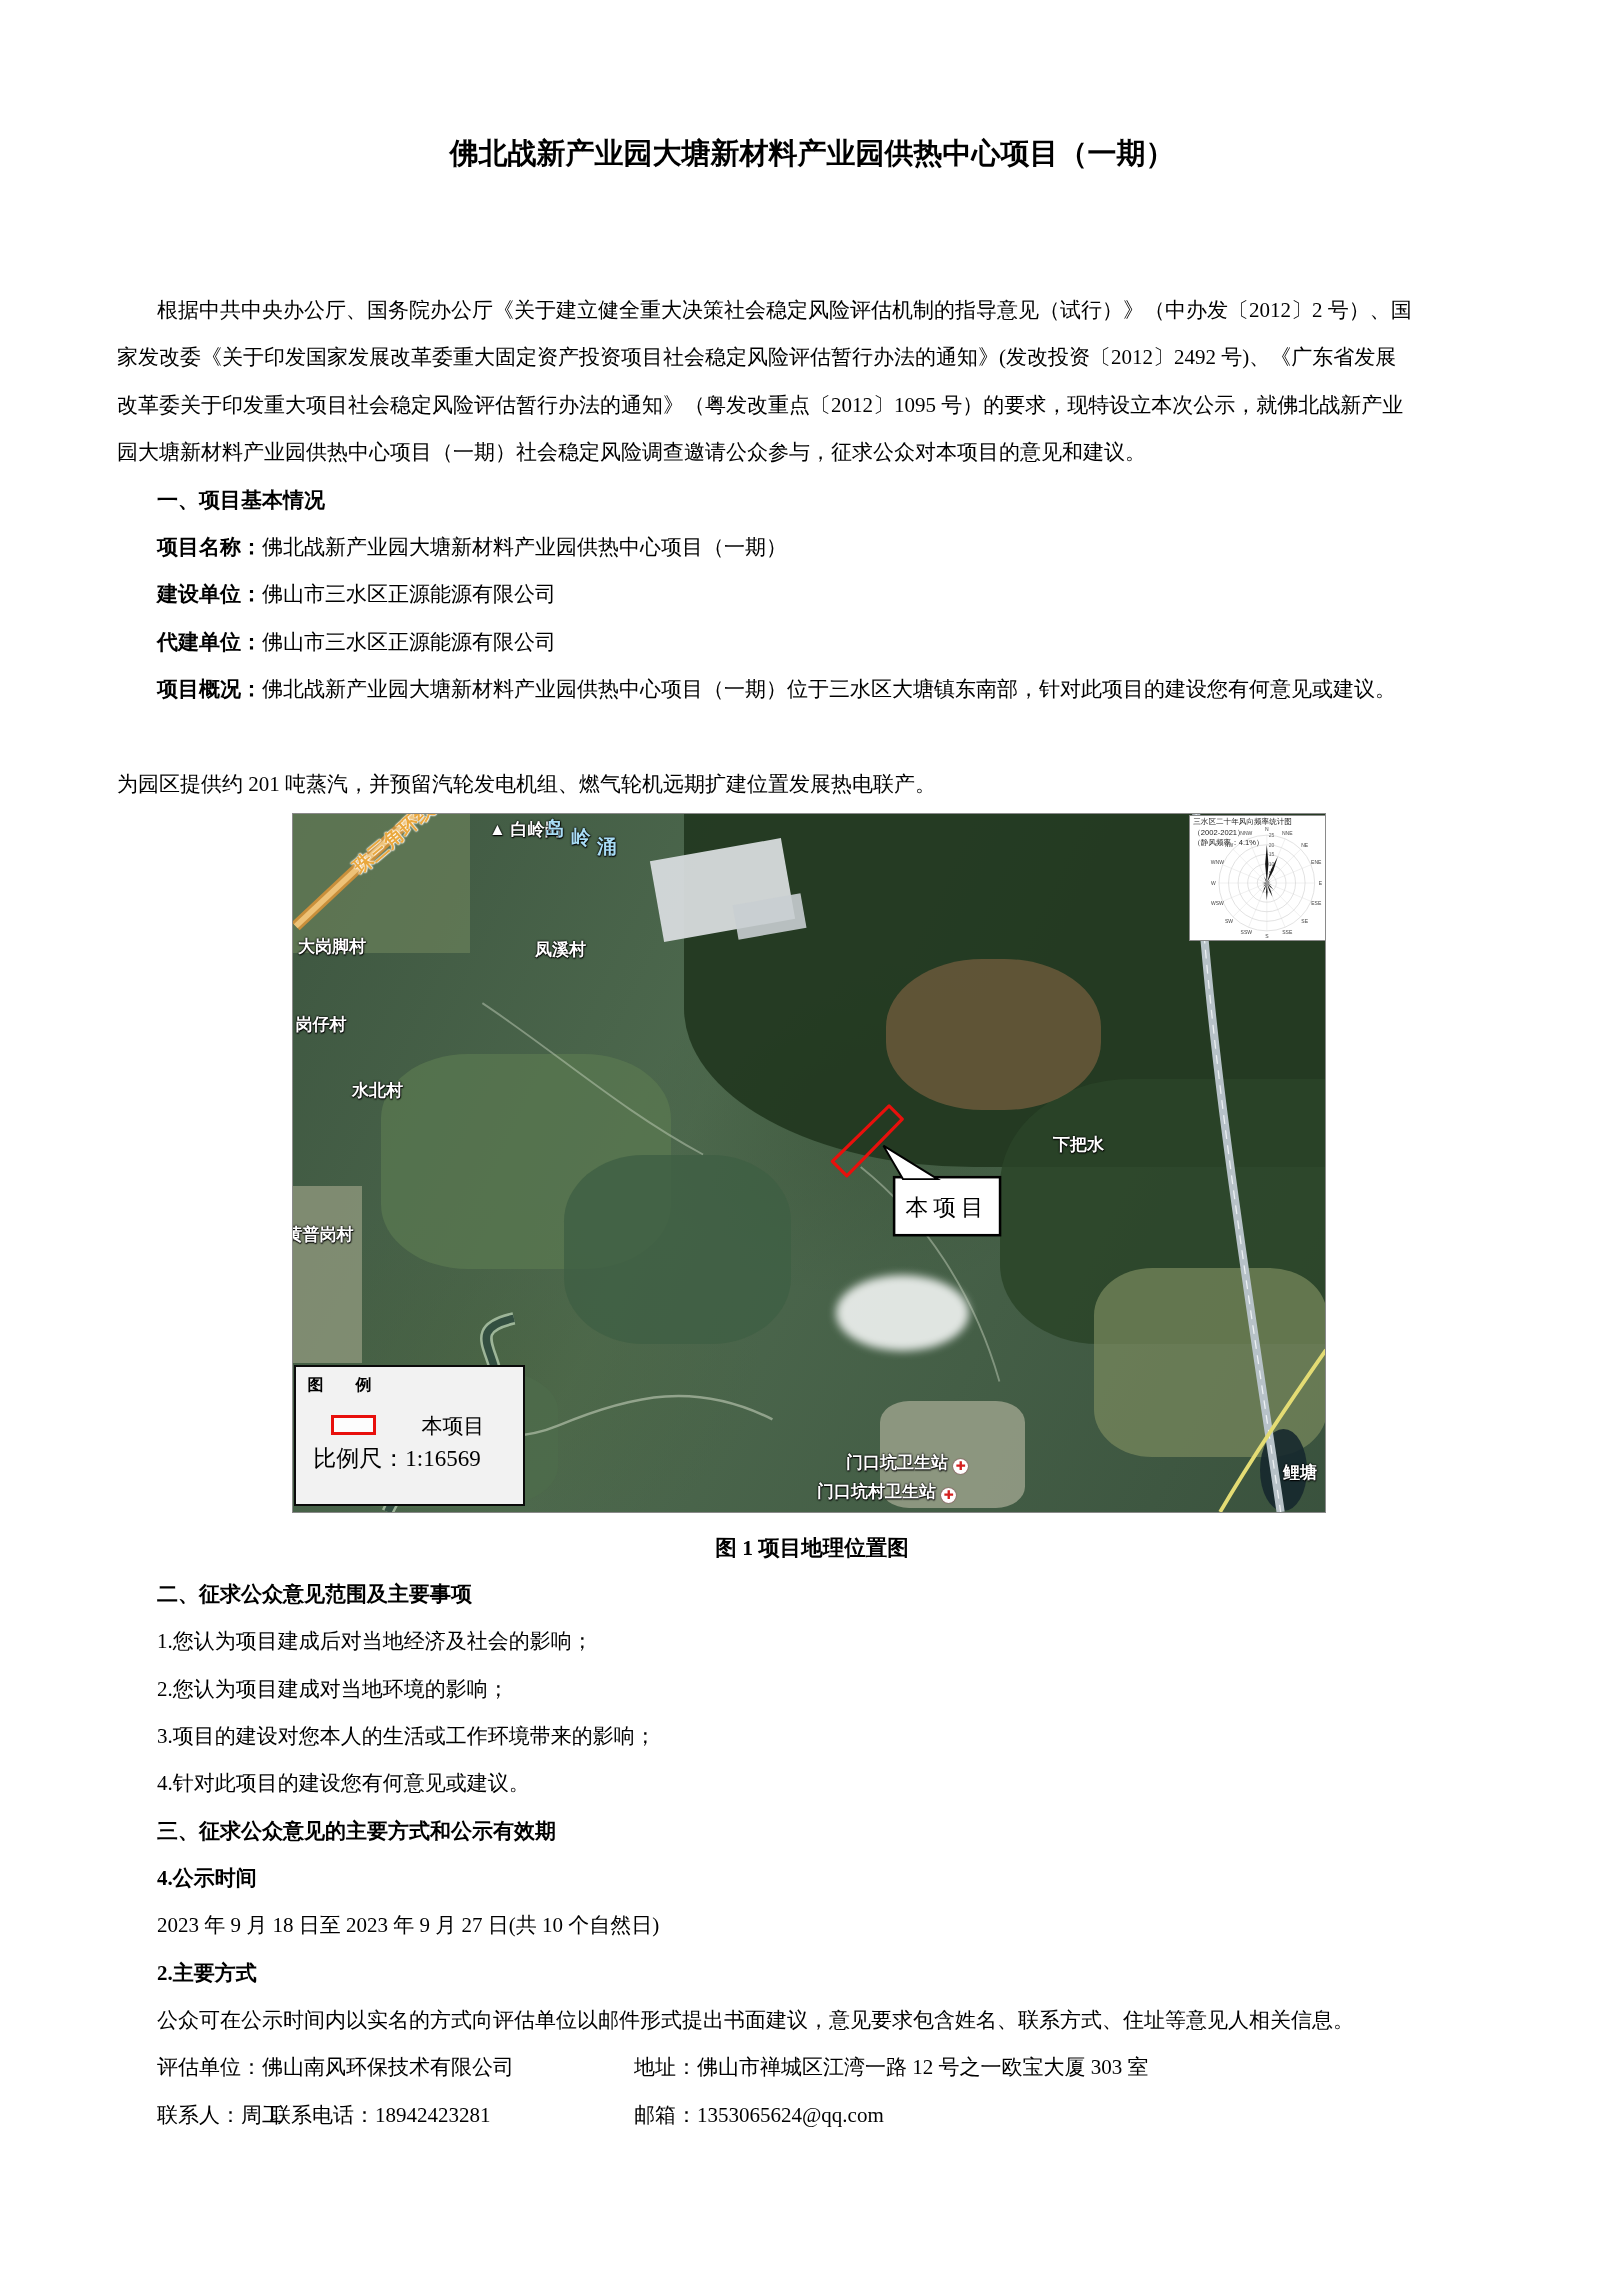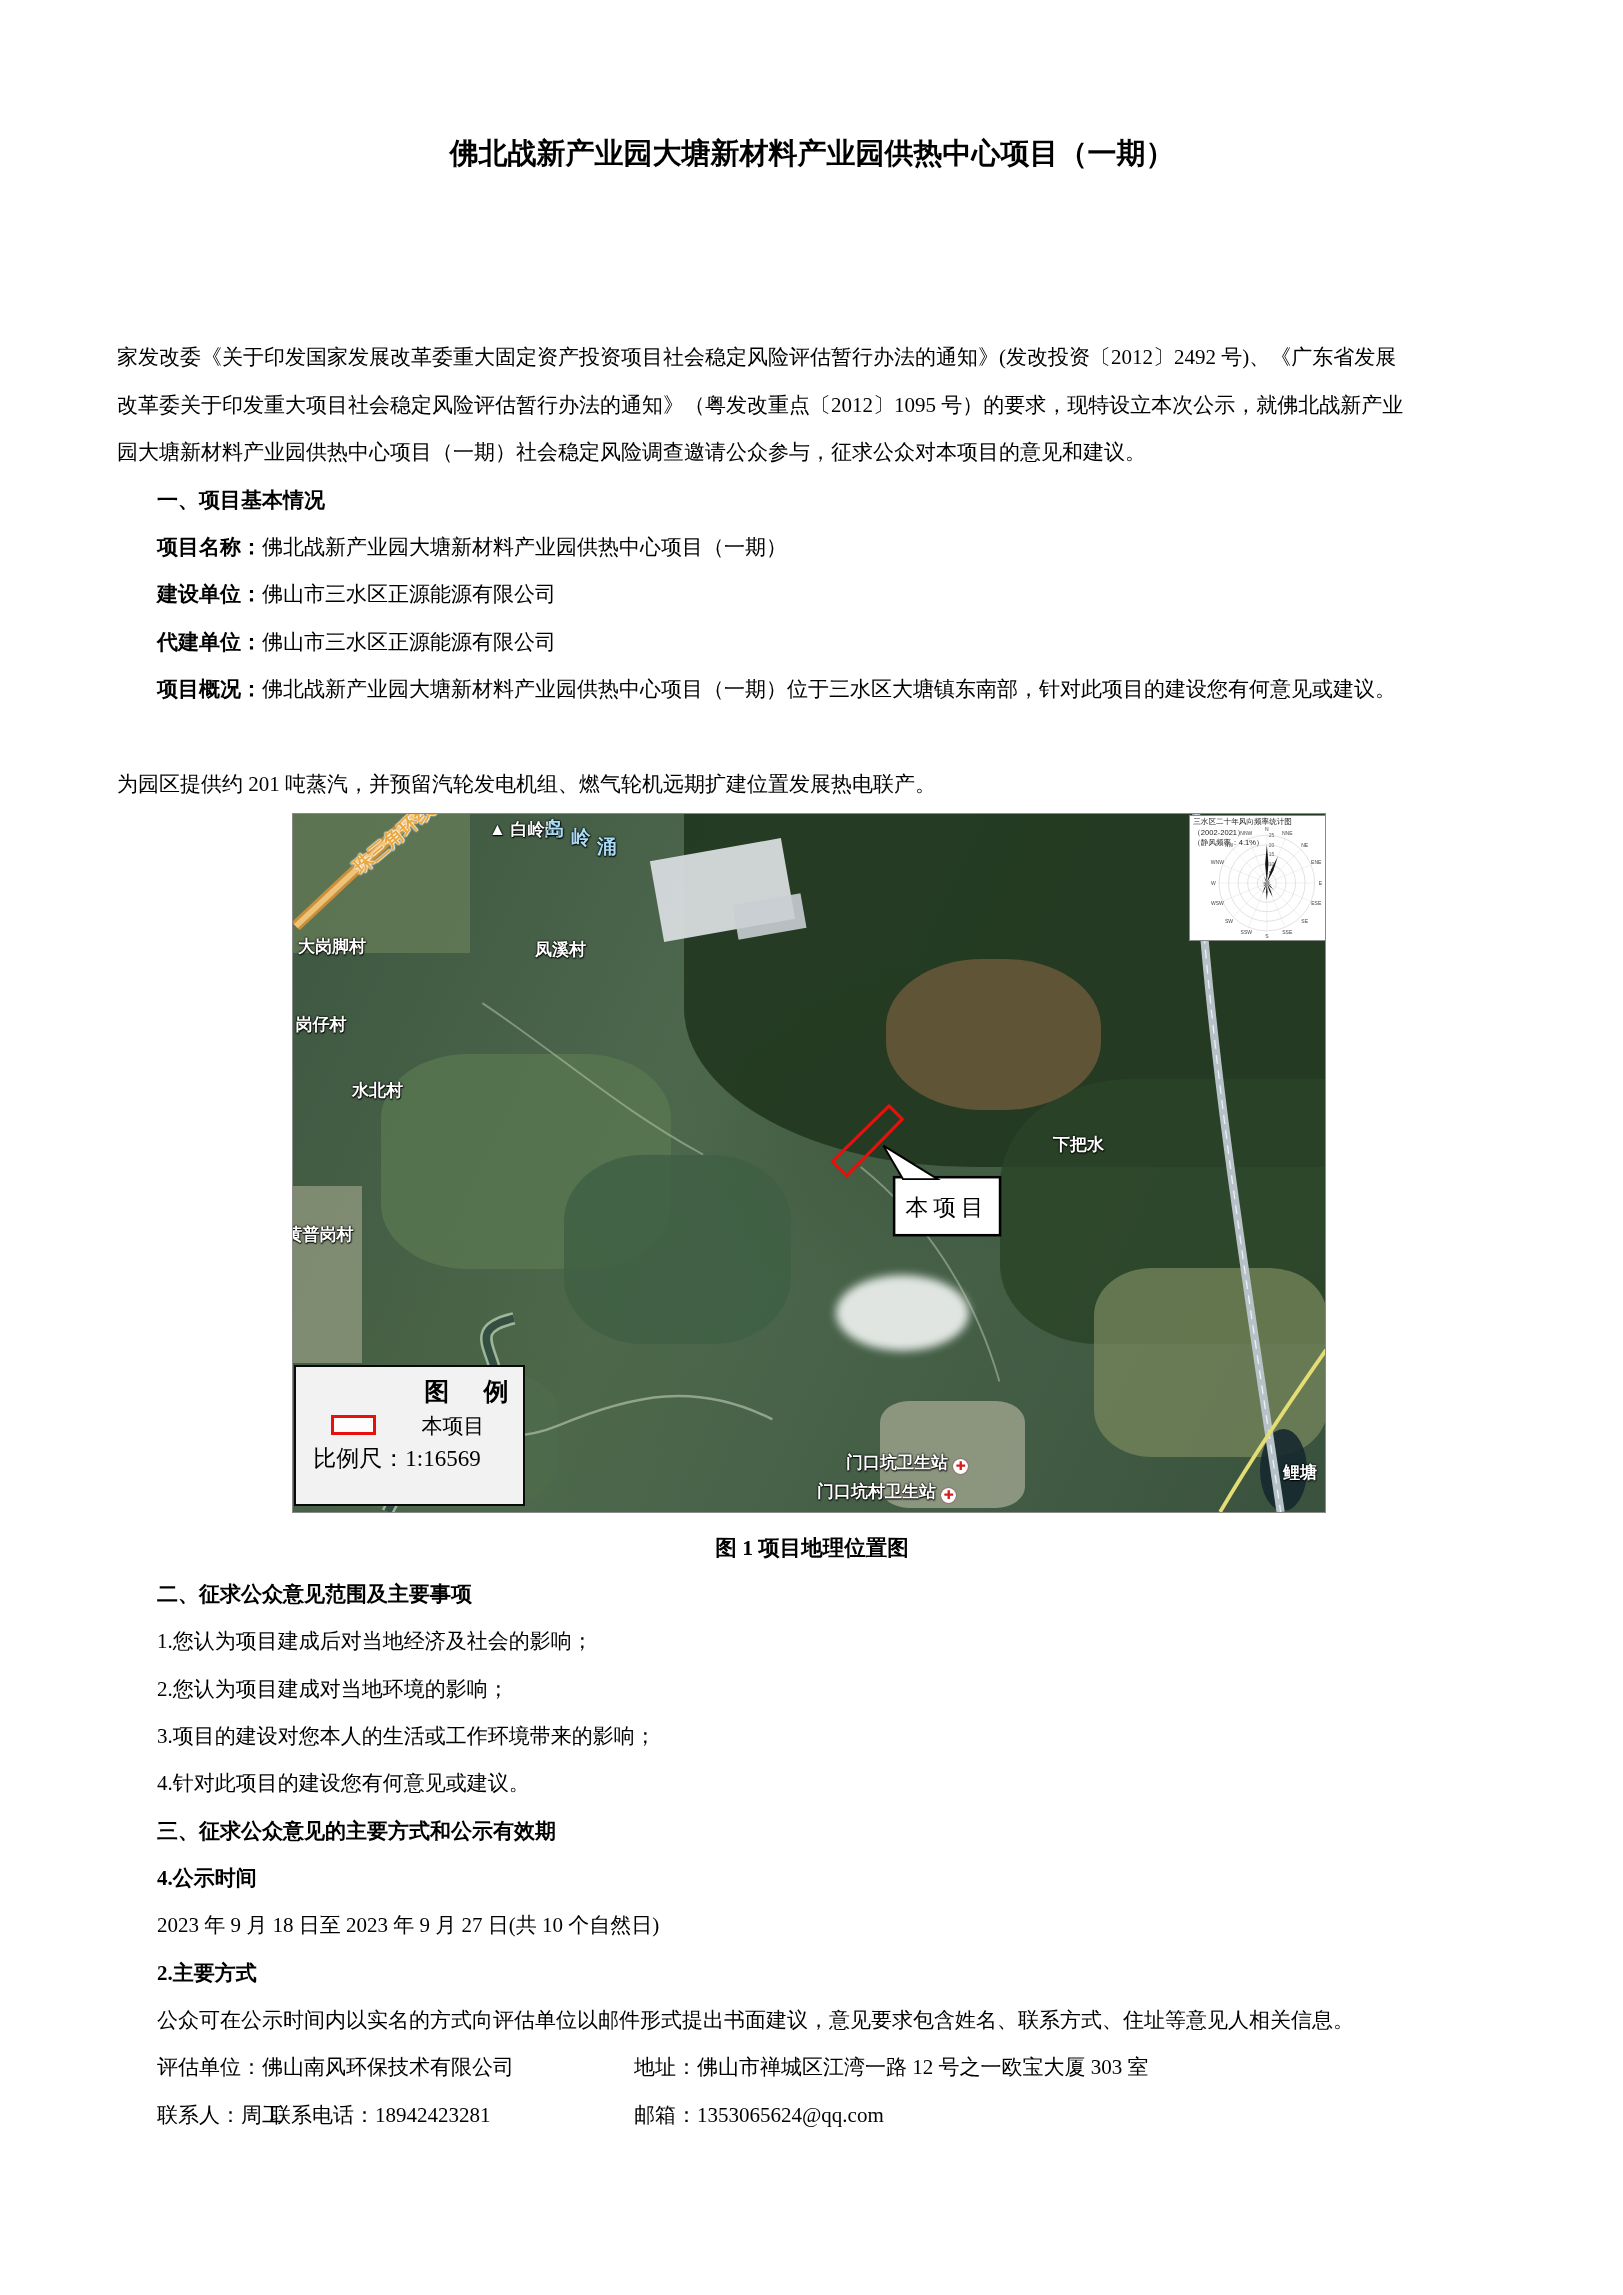--- a/index.html
+++ b/index.html
@@ -25,33 +25,34 @@
              text-shadow:0 0 1.9px #000,0 0 1.9px #000,0.6px 0.6px 1.3px #000;}
   .med-cross{display:inline-block;width:15px;height:15px;margin-left:5px;background:#fff;border-radius:50%;
              color:#d42020;font-size:12px;line-height:15px;text-align:center;font-weight:bold;
              text-shadow:none;vertical-align:-1.9px;box-shadow:0 0 1.3px #702;}
   #windrose-panel{position:absolute;left:896px;top:0.6px;width:136px;height:124px;background:#ffffff;
                   border:0.6px solid #888;z-index:5;}
   .wr-title{position:absolute;left:3.2px;font-size:7.6px;line-height:9.5px;color:#222;z-index:6;
             font-family:"Liberation Sans","DejaVu Sans",sans-serif;white-space:nowrap;}
   #legend{position:absolute;left:0.6px;top:551px;width:227px;height:137px;background:#f2f2f2;
           border:2.5px solid #0a0a0a;z-index:5;}
-  .lg-title{position:absolute;left:0;top:7.6px;width:100%;text-align:right;font-size:25px;font-weight:bold;
+  .lg-title{position:absolute;left:0;top:7.6px;width:100%;text-align:left;font-size:16px;font-weight:bold;
             letter-spacing:14px;padding-left:12px;box-sizing:border-box;}
   .lg-swatch{position:absolute;left:35px;top:48px;width:39px;height:14px;background:#fdfdfd;border:3.2px solid #e8100c;}
   .lg-label{position:absolute;left:126px;top:45px;font-size:21px;}
   .lg-scale{position:absolute;left:17.7px;top:76px;font-size:23px;}
 </style>
 </head>
 <body>
 
 <div id="page">
 
   <div class="t1">佛北战新产业园大塘新材料产业园供热中心项目（一期）</div>
 
+  <div class="line ind" style="top:296px">根据中共中央办公厅、国务院办公厅《关于建立健全重大决策社会稳定风险评估机制的指导意见（试行）》（中办发〔2012〕2 号）、国</div>
   <div class="line" style="top:343px">家发改委《关于印发国家发展改革委重大固定资产投资项目社会稳定风险评估暂行办法的通知》(发改投资〔2012〕2492 号)、《广东省发展</div>
   <div class="line" style="top:391px">改革委关于印发重大项目社会稳定风险评估暂行办法的通知》（粤发改重点〔2012〕1095 号）的要求，现特设立本次公示，就佛北战新产业</div>
   <div class="line" style="top:438px">园大塘新材料产业园供热中心项目（一期）社会稳定风险调查邀请公众参与，征求公众对本项目的意见和建议。</div>
 
   <div class="line ind b" style="top:486px">一、项目基本情况</div>
 
   <div class="line ind" style="top:533px"><span class="b">项目名称：</span><span>佛北战新产业园大塘新材料产业园供热中心项目（一期）</span></div>
   <div class="line ind" style="top:580px"><span class="b">建设单位：</span><span>佛山市三水区正源能源有限公司</span></div>
   <div class="line ind" style="top:628px"><span class="b">代建单位：</span><span>佛山市三水区正源能源有限公司</span></div>
   <div class="line ind" style="top:675px"><span class="b">项目概况：</span><span>佛北战新产业园大塘新材料产业园供热中心项目（一期）位于三水区大塘镇东南部，针对此项目的建设您有何意见或建议。</span></div>

